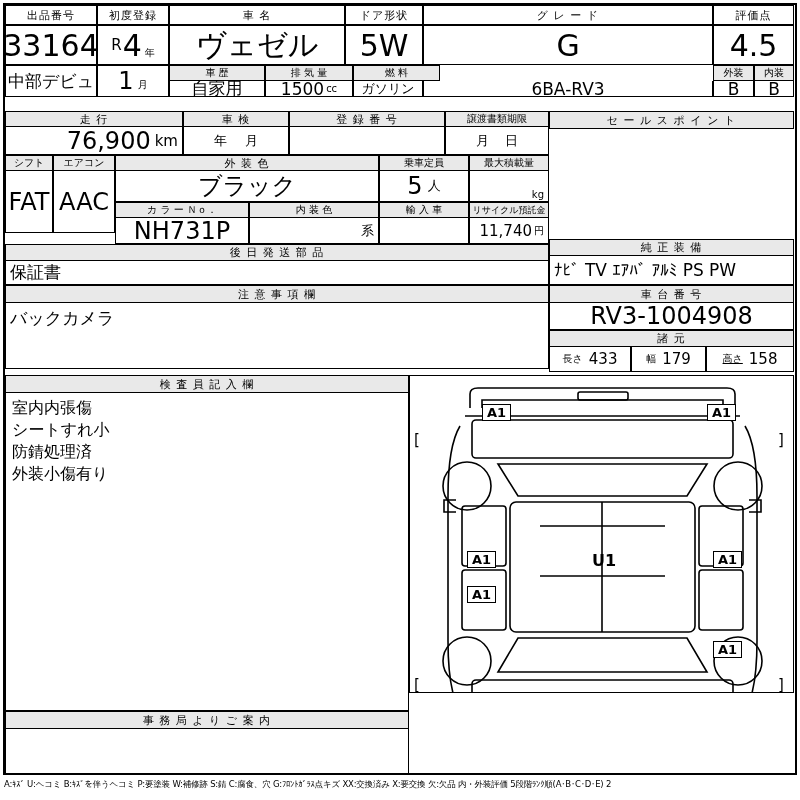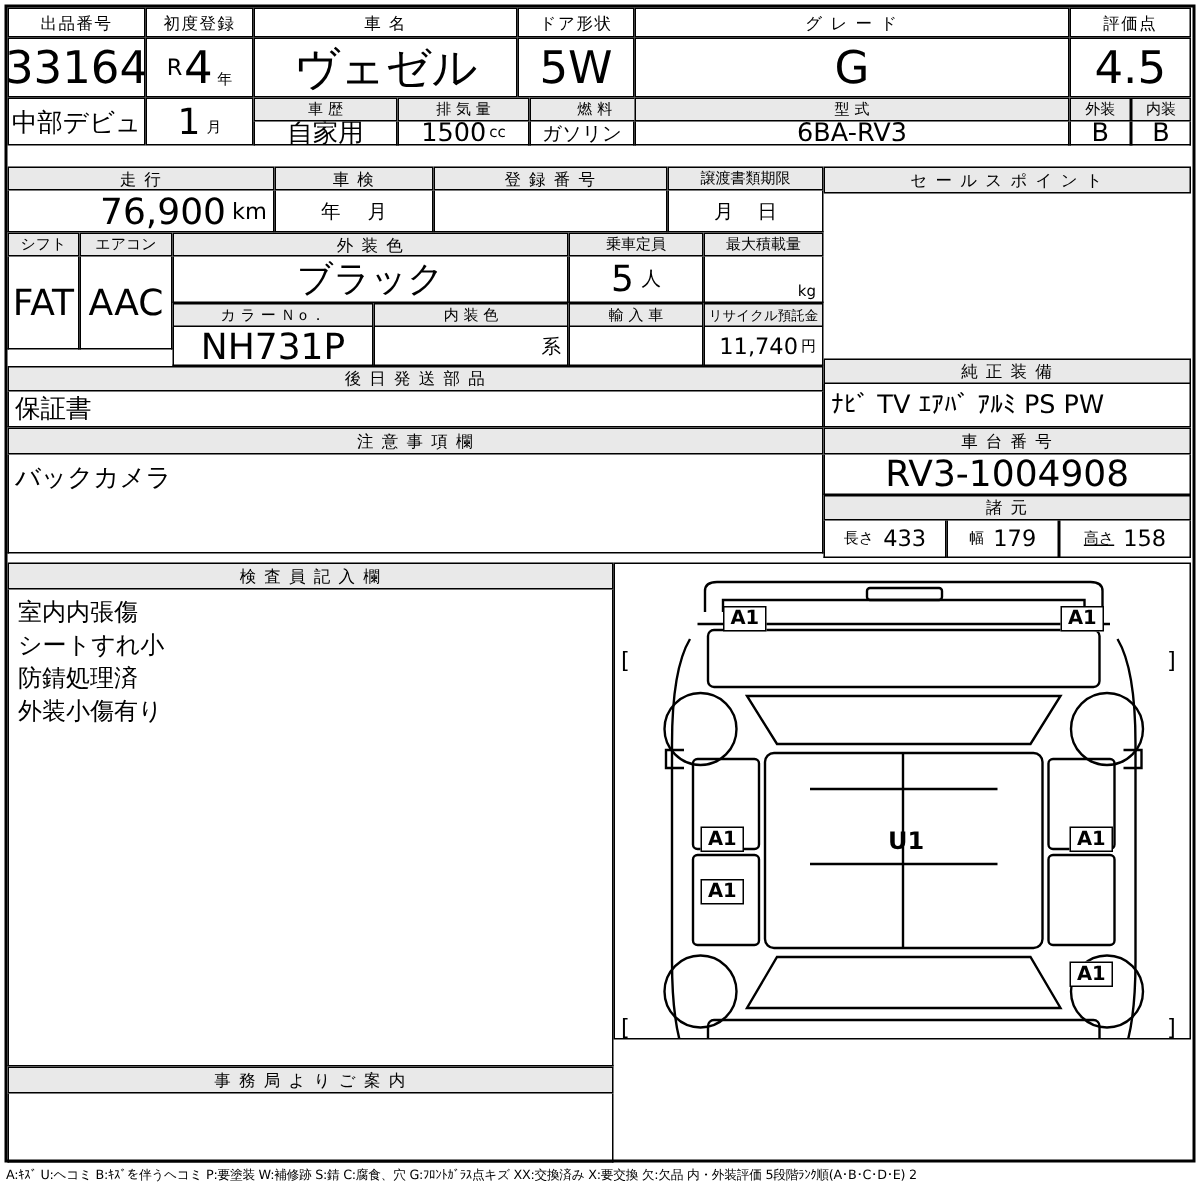--- a/index.html
+++ b/index.html
@@ -149,23 +149,20 @@
     <span class="sub">cc</span>
   </div>
 
   <div class="cell cc shaded" style="left:353px; top:65px; width:87px; height:16px;">
     <span class="lbl-sm">燃 料</span>
   </div>
   <div class="cell cc" style="left:353px; top:81px; width:70px; height:16px; border-top:none;">
     <span class="val-sm">ガソリン</span>
   </div>
 
-  <div class="cell cc shaded" style="left:423px; top:65px; width:290px; height:16px;">
-    <span class="lbl-sm">型 式</span>
-  </div>
   <div class="cell cc" style="left:423px; top:81px; width:290px; height:16px; border-top:none;">
     <span class="val">6BA-RV3</span>
   </div>
 
   <div class="cell cc shaded" style="left:713px; top:65px; width:41px; height:16px;">
     <span class="lbl-sm">外装</span>
   </div>
   <div class="cell cc shaded" style="left:754px; top:65px; width:40px; height:16px;">
     <span class="lbl-sm">内装</span>
   </div>

